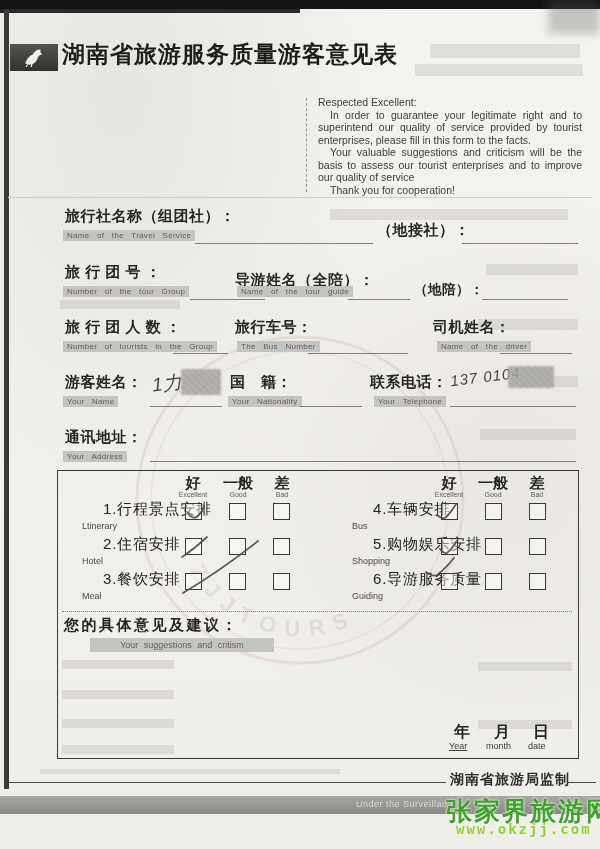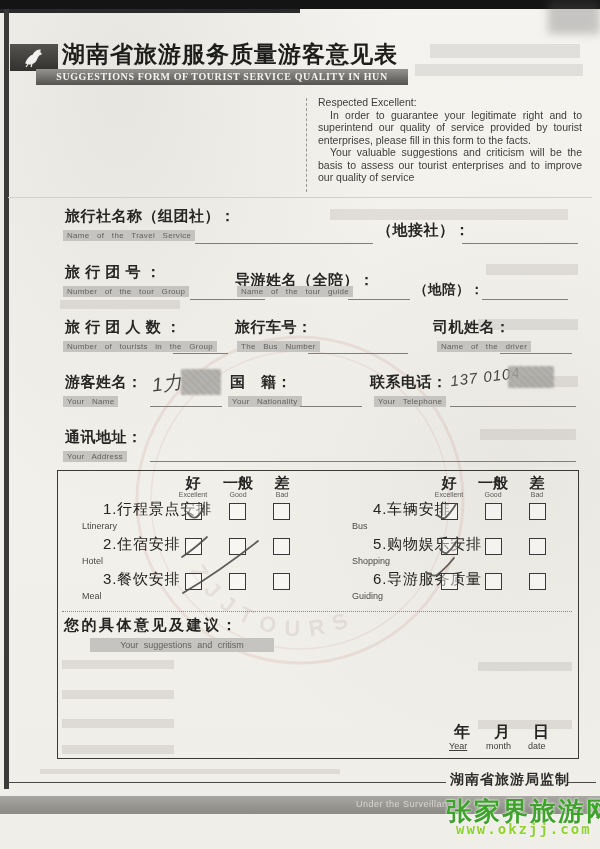--- a/index.html
+++ b/index.html
@@ -106,27 +106,27 @@
   <div class="abs ghost" style="left:478px;top:662px;width:94px;height:9px;"></div>
   <div class="abs ghost" style="left:478px;top:720px;width:94px;height:9px;"></div>
   <div class="abs ghost" style="left:40px;top:769px;width:300px;height:5px;"></div>
 
   <div class="abs logo-box">
     <svg width="22" height="21" viewBox="0 0 22 21">
       <path d="M3 16 q2-6 7-8 q3-5 7-5 q-1 3 1 4 q-3 1-4 4 q-2 6-8 6 z M5 17 l-2 3 M9 17 l-1 3" stroke="#f2f1ef" stroke-width="1.2" fill="#f2f1ef"></path>
     </svg>
   </div>
   <div class="abs title-zh">湖南省旅游服务质量游客意见表</div>
-  <div class="abs subtitle-bar">SUGGESTIONS FORM OF TOURIST SERVICE QUALITY IN HUN</div>
 
   <div class="abs intro-divider"></div>
   <div class="abs intro-en">
     <p>Respected Excellent:</p>
     <p class="ind">In order to guarantee your legitimate right and to superintend our quality of service provided by tourist enterprises, please fill in this form to the facts.</p>
     <p class="ind">Your valuable suggestions and criticism will be the basis to assess our tourist enterprises and to improve our quality of service</p>
+    <p class="ind">Thank you for cooperation!</p>
   </div>
   <div class="abs section-line"></div>
 
   <div class="abs zh-label" style="left:65px;top:207px;">旅行社名称（组团社）：</div>
   <div class="abs en-tag" style="left:63px;top:230px;">Name of the Travel Service</div>
   <div class="abs u-line" style="left:195px;top:243px;width:178px;"></div>
   <div class="abs zh-label" style="left:377px;top:221px;">（地接社）：</div>
   <div class="abs u-line" style="left:462px;top:243px;width:116px;"></div>
 
   <div class="abs zh-label" style="left:65px;top:263px;">旅 行 团 号 ：</div>

